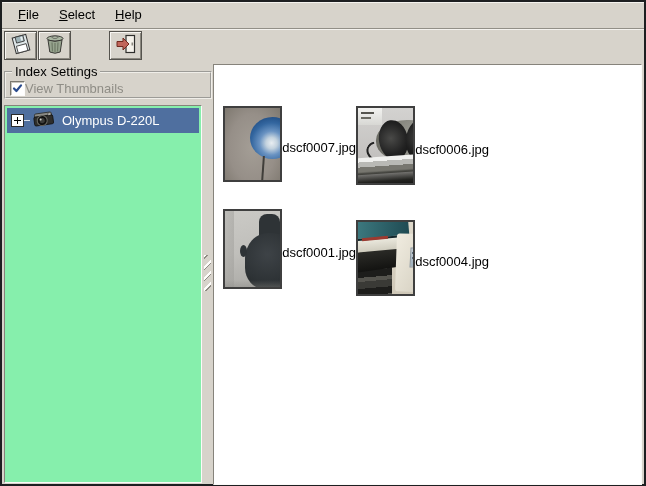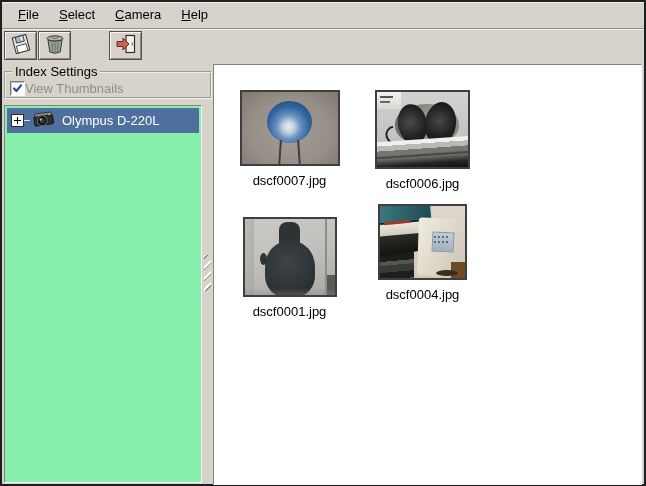--- a/index.html
+++ b/index.html
@@ -41,23 +41,23 @@
   .twig{width:6px;height:1px;background:#d9e2ee;flex:0 0 auto;}
   .tree-label{font-size:13px;margin-left:7px;white-space:nowrap;}
   .camicon{margin-left:2px;flex:0 0 auto;}
   .splitter{position:absolute;left:200px;top:0;width:11px;height:421px;}
   .grip{position:absolute;left:2px;top:191px;width:7px;height:36px;
         background:repeating-linear-gradient(135deg,#fdfcfa 0 2px,#8e8b83 2px 3px,rgba(0,0,0,0) 3px 8px);}
   .content{position:absolute;left:211px;top:0;width:429px;height:421px;box-sizing:border-box;background:#fff;
         border-top:1px solid #86837b;border-left:1px solid #86837b;
         border-bottom:1px solid #fbfaf8;border-right:1px solid #fbfaf8;}
   
-  .cell{position:absolute;width:133px;display:flex;flex-direction:column;align-items:center;}
+  .cell{position:absolute;width:133px;display:flex;flex-direction:row;align-items:center;margin-top:16px;}
   .c1{left:9px;top:25px;}.c2{left:142px;top:25px;}.c3{left:275px;top:25px;}
-  .c4{left:9px;top:152px;}.c5{left:142px;top:139px;}
+  .c4{left:9px;top:128px;}.c5{left:142px;top:139px;}
   .fname{margin-top:7px;font-size:13px;color:#000;}
   .thumb{position:relative;overflow:hidden;border:2px solid #3f3f3f;background:#999;}
   .t1{width:96px;height:72px;background:radial-gradient(ellipse at 50% 55%,#a49e96 0%,#968f88 60%,#7e786f 100%);}
   .t2{width:91px;height:75px;background:linear-gradient(180deg,#d3d2d0 0%,#c6c4c2 55%,#b5b3b1 100%);}
   .t3{width:97px;height:72px;background:
         radial-gradient(ellipse 64px 40px at 50% 16%,rgba(255,250,230,0.95) 0%,rgba(250,200,110,0.85) 40%,rgba(190,110,30,0.55) 65%,rgba(120,60,10,0) 100%),
         radial-gradient(ellipse 90px 70px at 78% 55%,rgba(170,100,34,0.8) 0%,rgba(110,58,16,0.5) 55%,rgba(50,26,6,0) 100%),
         linear-gradient(180deg,#160a01 0%,#31190575 30%,#3a1e06 55%,#24120399 100%),#2b1504;}
   .t4{width:90px;height:76px;background:linear-gradient(165deg,#cbcac6 0%,#c0bfbb 50%,#a8a7a3 100%);}
   .t5{width:85px;height:72px;background:linear-gradient(180deg,#ded8ca 0%,#cfc8b8 100%);}
@@ -115,21 +115,20 @@
   .p5-cable{left:56px;top:64px;width:22px;height:6px;background:#3a2c1a;border-radius:50%;}
 </style>
 </head>
 <body>
 
 <div class="window">
 
   <div class="menubar">
     <div class="menu-item"><span class="ul">F</span><span>ile</span></div>
     <div class="menu-item"><span class="ul">S</span><span>elect</span></div>
-    <div class="menu-item"><span class="ul">C</span><span>amera</span></div>
     <div class="menu-item"><span class="ul">H</span><span>elp</span></div>
   </div>
 
   <div class="toolbar">
     <button class="tbtn">
       <span>
         <svg width="24" height="24" viewBox="0 0 24 24">
           <g transform="rotate(-15 12 12)">
             <rect x="5" y="4" width="14" height="16" fill="#dfe7e9" stroke="#333" stroke-width="1"></rect>
             <rect x="8" y="4" width="8" height="6" fill="#9fb3b8" stroke="#333" stroke-width="0.8"></rect>

